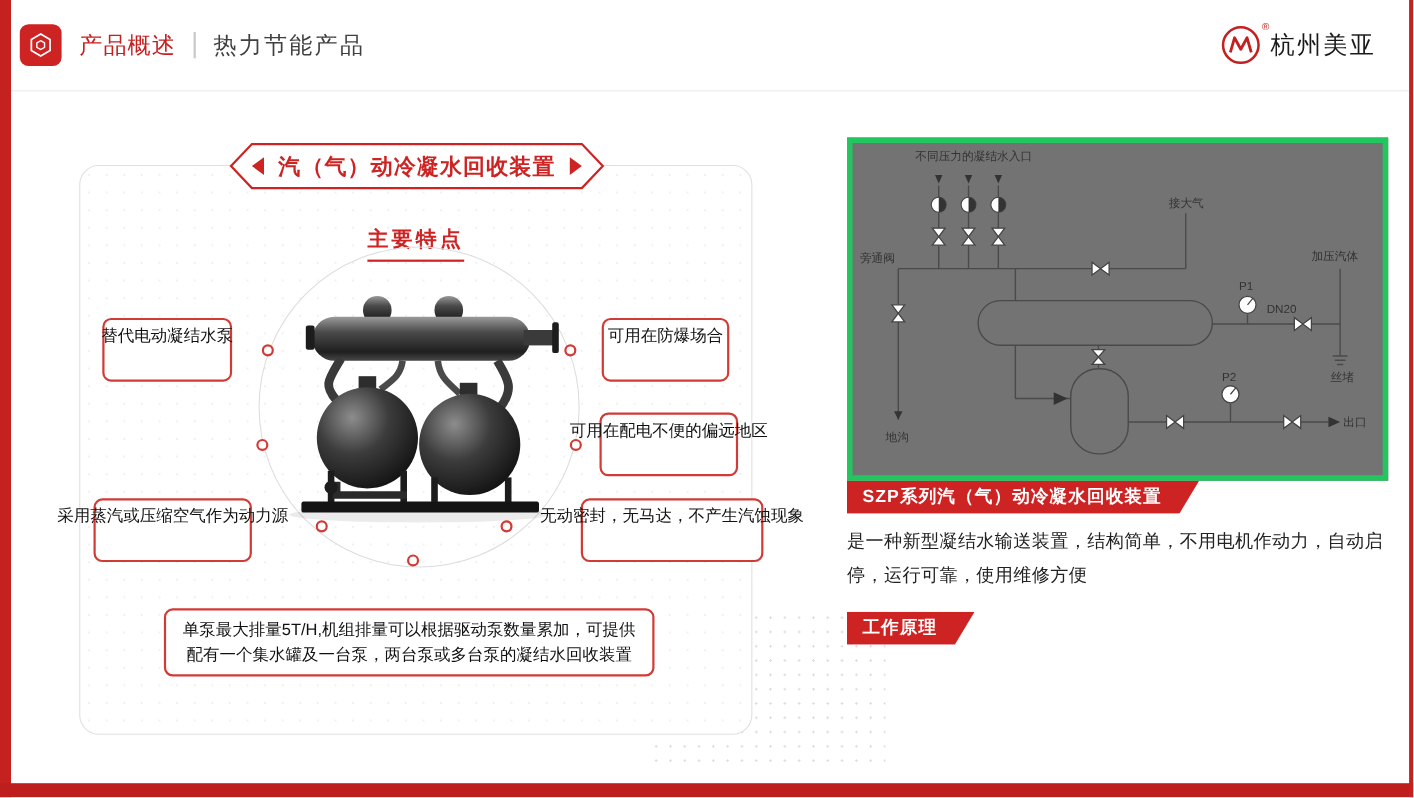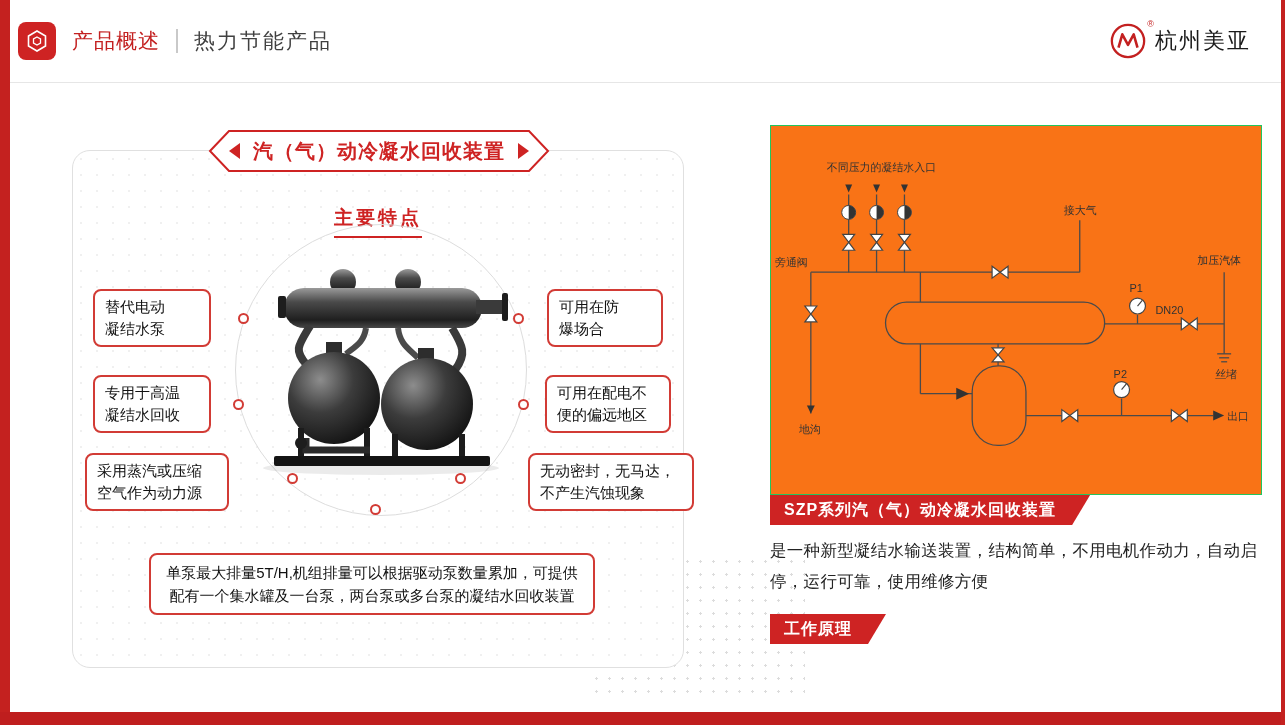--- a/index.html
+++ b/index.html
@@ -42,39 +42,39 @@
   .features-heading { position:absolute; top:54px; left:50%; transform:translateX(-50%);
     color:#ce2323; font-size:19px; font-weight:bold; letter-spacing:3px;
     padding-bottom:5px; border-bottom:2px solid #ce2323; }
 
   .big-circle { position:absolute; left:162px; top:73px; width:292px; height:292px;
     border:1px solid #ddd; border-radius:50%; }
 
   .product { position:absolute; left:173px; top:95px; width:270px; height:230px; }
 
   .feature { position:absolute; border:2px solid #d23b35; border-radius:8px; background:#fff;
-    display:flex; flex-direction:column; justify-content:center; padding:4px 10px;
+    display:flex; justify-content:center; padding:4px 10px;
     font-size:15px; line-height:1.5; color:#111; white-space:nowrap; }
   .f1 { left:20px;  top:138px; width:118px; height:58px; }
   .f2 { left:20px;  top:224px; width:118px; height:58px; }
   .f3 { left:12px;  top:302px; width:144px; height:58px; }
   .f4 { left:474px; top:138px; width:116px; height:58px; }
   .f5 { left:472px; top:224px; width:126px; height:58px; }
   .f6 { left:455px; top:302px; width:166px; height:58px; }
 
   .dot { position:absolute; width:11px; height:11px; border:2.5px solid #d23b35; border-radius:50%; background:#fff; }
 
   .note-box { position:absolute; left:76px; top:402px; width:446px; height:62px;
     border:2px solid #d23b35; border-radius:8px; background:#fff;
     display:flex; flex-direction:column; justify-content:center; text-align:center;
     font-size:15px; line-height:1.55; color:#111; }
 
   
   .right-col { position:absolute; left:770px; top:125px; width:492px; z-index:1; }
-  .diagram { width:492px; height:370px; border:1px solid #22c55e; background:#f97316; }
+  .diagram { width:492px; height:312px; border:5px solid #22c55e; background:#737373; }
   .diagram svg { width:100%; height:100%; display:block; }
   .diagram text { font-size:11px; fill:#333; font-family:"Liberation Sans","DejaVu Sans",sans-serif; }
 
   .info-banner { display:inline-block; background:#ce2323; color:#fff; font-weight:bold; font-size:16px;
     line-height:30px; height:30px; padding:0 34px 0 14px; letter-spacing:1px;
     clip-path:polygon(0 0, 100% 0, calc(100% - 18px) 100%, 0 100%); }
   .mt1 { }
   .mt2 { margin-top:18px; }
   .info-body { margin-top:10px; font-size:16.5px; line-height:1.85; color:#222; letter-spacing:0.3px; }
 </style>
@@ -161,24 +161,20 @@
       <rect x="213" y="188" width="6" height="24" fill="#1c1c1c"></rect>
       <path d="M60,192 L60,204 L124,204" stroke="#2a2a2a" stroke-width="7" fill="none"></path>
       <circle cx="55" cy="197" r="6" fill="#1d1d1d"></circle>
       <rect x="28" y="210" width="216" height="10" rx="2" fill="#141414"></rect>
     </svg>
 
     <div class="feature f1">
       <span>替代电动</span>
       <span>凝结水泵</span>
     </div>
-    <div class="feature f2">
-      <span>专用于高温</span>
-      <span>凝结水回收</span>
-    </div>
     <div class="feature f3">
       <span>采用蒸汽或压缩</span>
       <span>空气作为动力源</span>
     </div>
     <div class="feature f4">
       <span>可用在防</span>
       <span>爆场合</span>
     </div>
     <div class="feature f5">
       <span>可用在配电不</span>

